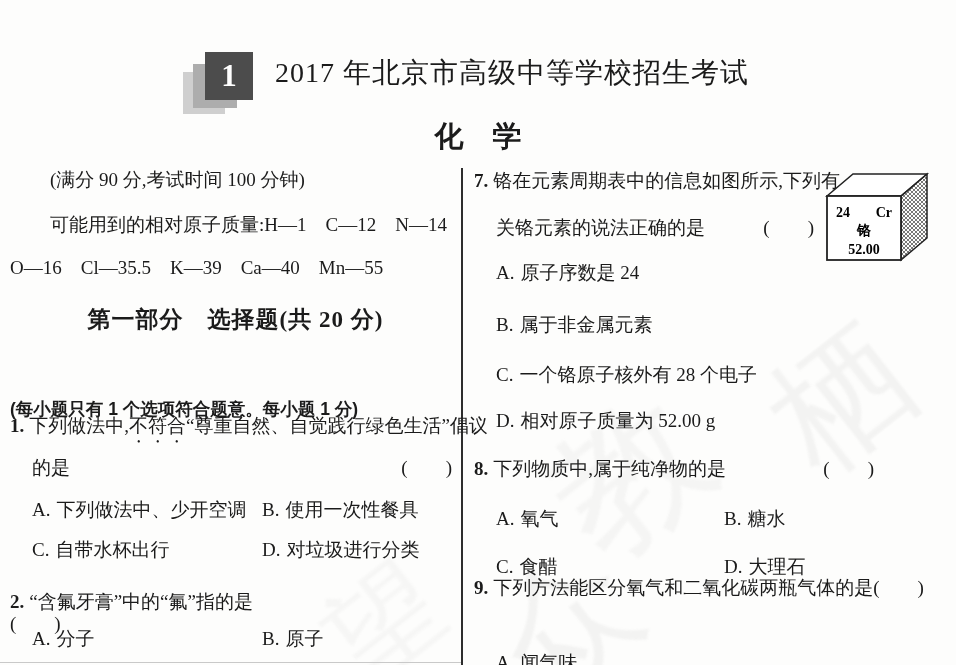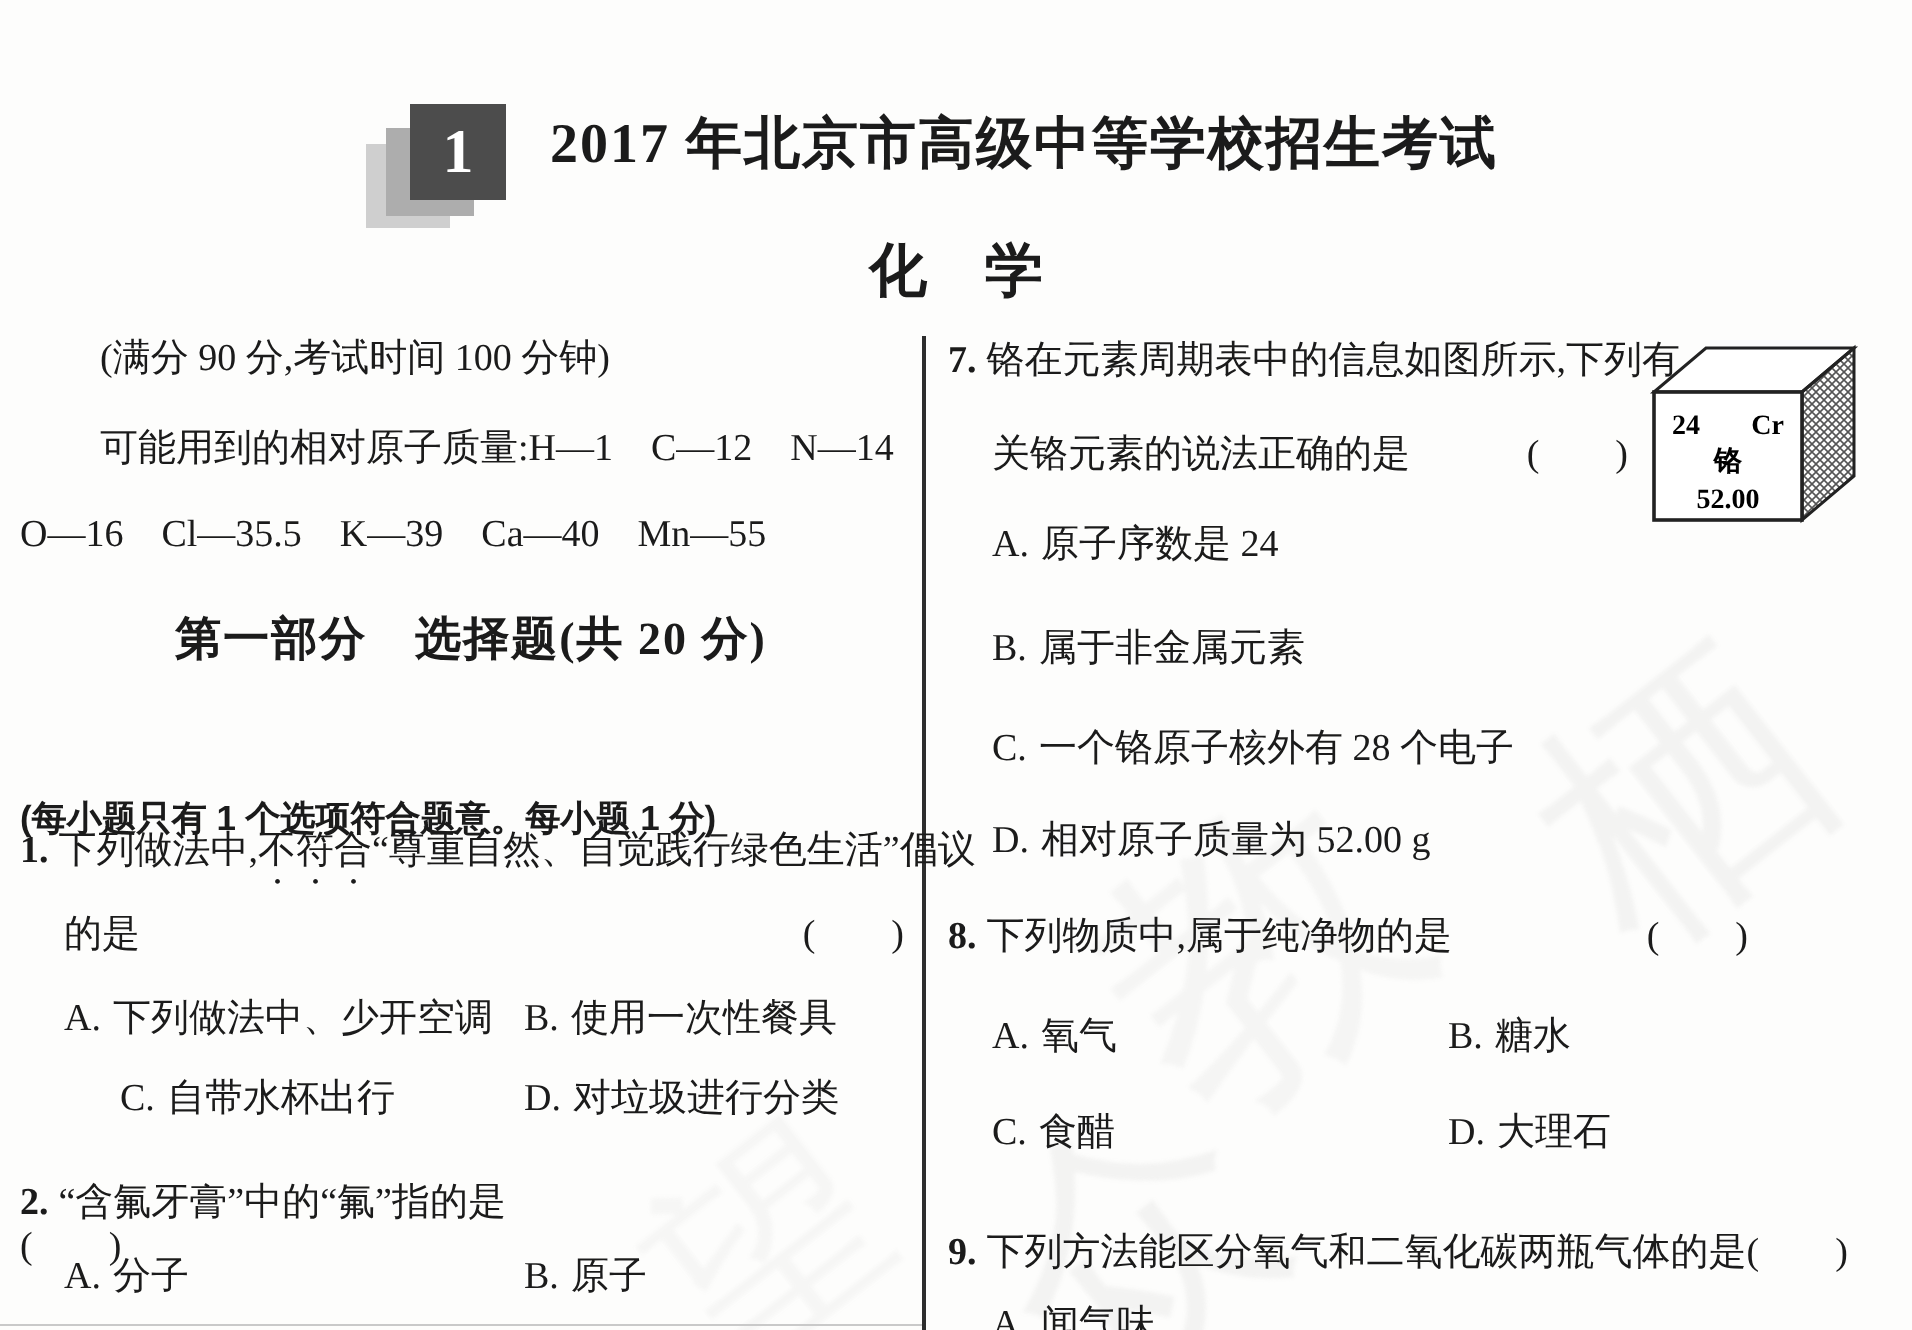--- a/index.html
+++ b/index.html
@@ -9,21 +9,21 @@
     font-family:"Liberation Serif","DejaVu Serif",serif;
     color:#1b1b1b;font-size:19px;line-height:1.15;
   }
   .abs{position:absolute;}
   
   .badge{left:181px;top:50px;width:86px;height:72px;}
   .badge .ghost1{position:absolute;left:2px;top:22px;width:42px;height:42px;background:#cfcfcf;}
   .badge .ghost2{position:absolute;left:12px;top:14px;width:44px;height:44px;background:#adadad;}
   .badge .front{position:absolute;left:24px;top:2px;width:48px;height:48px;background:#4c4c4c;
     color:#fff;font-size:31px;font-weight:bold;display:flex;align-items:center;justify-content:center;}
-  .title{left:252px;top:57px;width:520px;text-align:center;font-size:28px;font-weight:bold;letter-spacing:1px;white-space:nowrap;}
+  .title{left:252px;top:57px;width:520px;text-align:center;font-size:28px;font-weight:normal;letter-spacing:1px;white-space:nowrap;}
   .subject{left:0;top:120px;width:956px;text-align:center;font-size:29px;font-weight:bold;}
   
   .divider{left:461px;top:168px;width:2px;height:497px;background:#2d2d2d;}
   .scan-line{left:0;top:662px;width:461px;height:1px;background:#c9c9c9;}
   
   .col-left{left:10px;top:165px;width:451px;height:500px;}
   .col-right{left:474px;top:165px;width:482px;height:500px;}
   .line{position:absolute;white-space:nowrap;}
   .num{font-weight:bold;margin-right:5px;}
   .opt-label{margin-right:6px;}
@@ -87,21 +87,21 @@
     </div>
     <div>
       <div class="line" style="left:22px;top:334px;">
         <span class="opt-label">A.</span><span>下列做法中、少开空调</span>
       </div>
       <div class="line" style="left:252px;top:334px;">
         <span class="opt-label">B.</span><span>使用一次性餐具</span>
       </div>
     </div>
     <div>
-      <div class="line" style="left:22px;top:374px;margin-left:28px;">
+      <div class="line" style="left:22px;top:374px;">
         <span class="opt-label">C.</span><span>自带水杯出行</span>
       </div>
       <div class="line" style="left:252px;top:374px;">
         <span class="opt-label">D.</span><span>对垃圾进行分类</span>
       </div>
     </div>
 
     <div class="line flexline" style="left:0px;top:426px;width:442px;flex-direction:column;">
       <span><span class="num">2.</span><span>“含氟牙膏”中的“氟”指的是</span></span>
       <span class="bracket">(　　)</span>
@@ -170,21 +170,21 @@
     </div>
     <div>
       <div class="line" style="left:22px;top:391px;">
         <span class="opt-label">C.</span><span>食醋</span>
       </div>
       <div class="line" style="left:250px;top:391px;">
         <span class="opt-label">D.</span><span>大理石</span>
       </div>
     </div>
 
-    <div class="line flexline" style="left:0px;top:451px;width:412px;align-items:flex-end;">
+    <div class="line flexline" style="left:0px;top:412px;width:412px;align-items:flex-end;">
       <span><span class="num">9.</span><span>下列方法能区分氧气和二氧化碳两瓶气体的是</span></span>
       <span class="bracket">(　　)</span>
     </div>
     <div class="line" style="left:22px;top:487px;">
       <span class="opt-label">A.</span><span>闻气味</span>
     </div>
   </div>
 
 </div>
 

